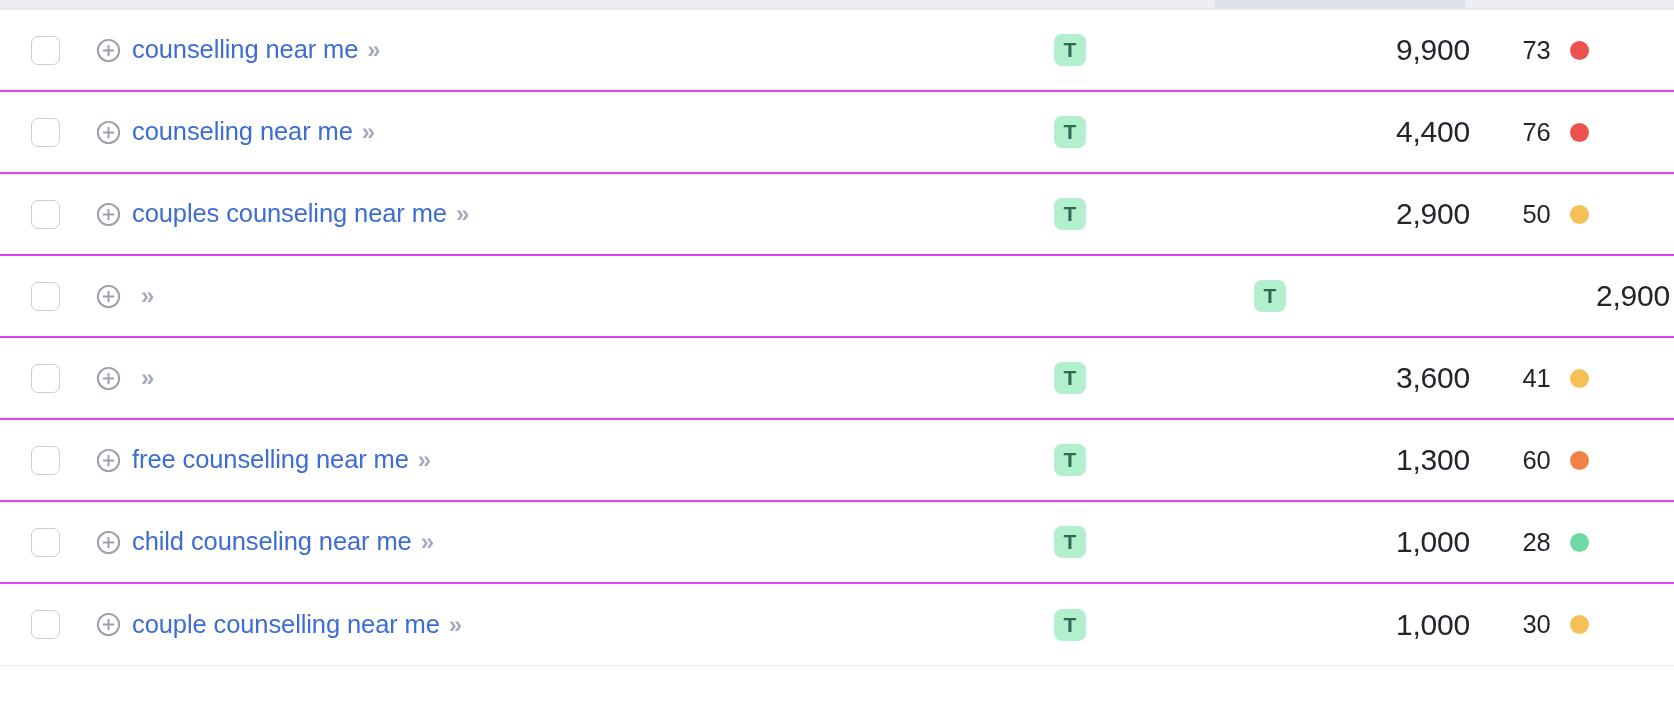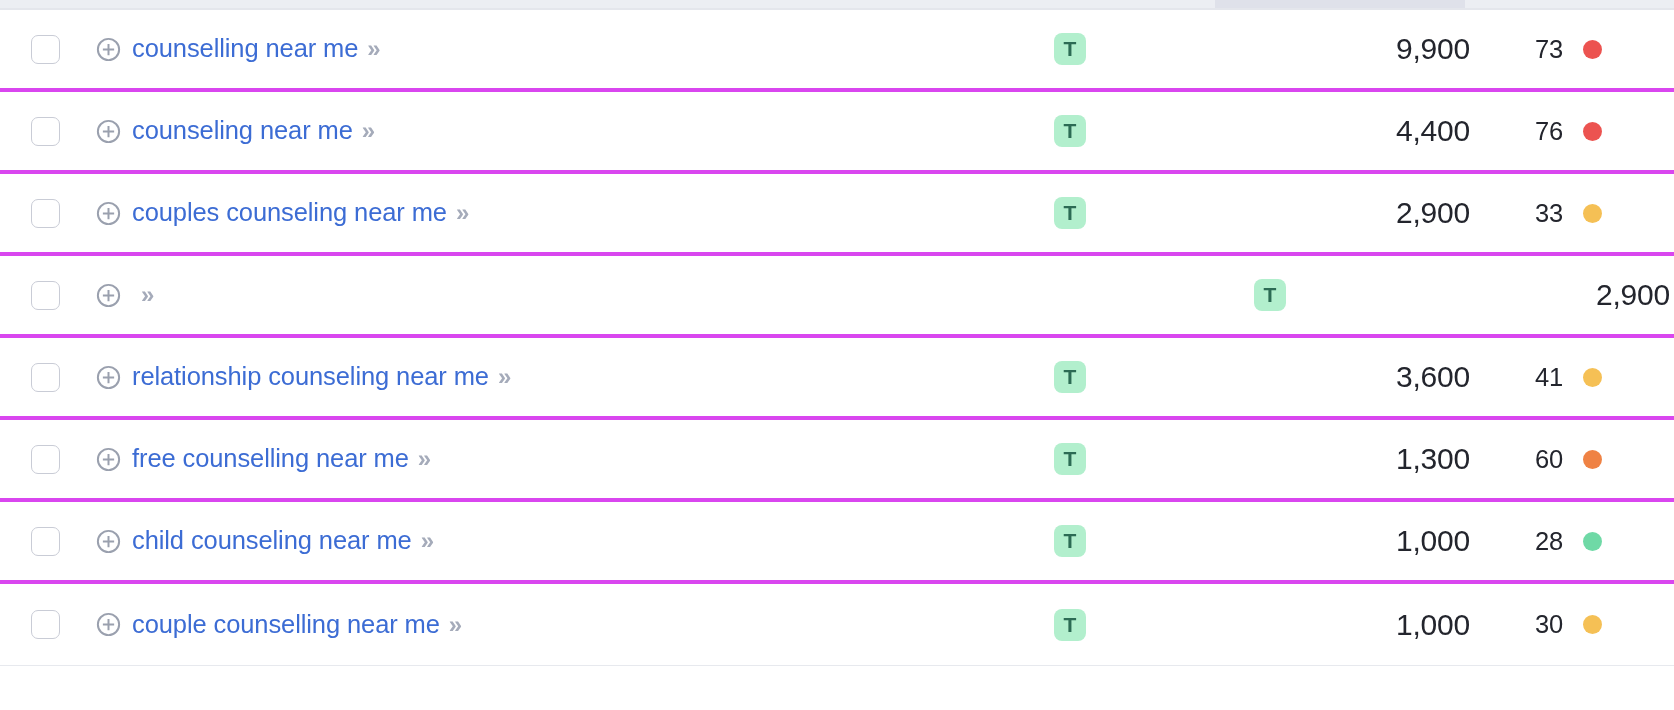--- a/index.html
+++ b/index.html
@@ -73,21 +73,21 @@
     top: 10px;
     left: 0;
     width: 1674px;
   }
 
   .krow {
     position: relative;
     display: flex;
     align-items: center;
     height: 82px;
-    border-bottom: 4px solid #d946ef;
+    border-bottom: 2px solid #d946ef;
     box-sizing: border-box;
     background: #ffffff;
   }
   .krow:last-child {
     border-bottom: 1px solid #e7e9ee;
   }
 
   
   .cell-check {
     width: 32px;
@@ -180,22 +180,22 @@
     letter-spacing: -0.2px;
     white-space: nowrap;
   }
 
   
   .cell-difficulty {
     flex: 0 0 auto;
     width: 200px;
     display: flex;
     align-items: center;
-    justify-content: flex-end;
-    padding-right: 72px;
+    justify-content: center;
+    padding-right: 36px;
     box-sizing: border-box;
   }
   .kd-value {
     font-size: 25.5px;
     color: #23252d;
     letter-spacing: -0.2px;
     white-space: nowrap;
   }
   .kd-dot {
     width: 19px;
@@ -270,21 +270,21 @@
         <path d="M12 6.6 L12 17.4 M6.6 12 L17.4 12" stroke="#9aa0ae" stroke-width="1.9" stroke-linecap="butt"></path>
       </svg>
       <a class="kw-link" href="#">couples counseling near me</a>
       <span class="kw-chevrons">»</span>
     </div>
     <div class="cell-intent">
       <div class="intent-badge">T</div>
     </div>
     <div class="cell-volume">2,900</div>
     <div class="cell-difficulty">
-      <span class="kd-value">33</span>
+      <span class="kd-value">50</span>
       <span class="kd-dot" style="background-color: rgb(245, 192, 85);"></span>
     </div>
   </div>
       <div class="krow">
     <div class="cell-check">
       <div class="checkbox"></div>
     </div>
     <div class="cell-keyword">
       <svg class="plus-icon" viewBox="0 0 24 24" aria-hidden="true">
         <circle cx="12" cy="12" r="10.2" fill="none" stroke="#9aa0ae" stroke-width="1.9"></circle>
@@ -299,21 +299,20 @@
   </div>
       <div class="krow">
     <div class="cell-check">
       <div class="checkbox"></div>
     </div>
     <div class="cell-keyword">
       <svg class="plus-icon" viewBox="0 0 24 24" aria-hidden="true">
         <circle cx="12" cy="12" r="10.2" fill="none" stroke="#9aa0ae" stroke-width="1.9"></circle>
         <path d="M12 6.6 L12 17.4 M6.6 12 L17.4 12" stroke="#9aa0ae" stroke-width="1.9" stroke-linecap="butt"></path>
       </svg>
-      <a class="kw-link" href="#">relationship counseling near me</a>
       <span class="kw-chevrons">»</span>
     </div>
     <div class="cell-intent">
       <div class="intent-badge">T</div>
     </div>
     <div class="cell-volume">3,600</div>
     <div class="cell-difficulty">
       <span class="kd-value">41</span>
       <span class="kd-dot" style="background-color: rgb(245, 192, 85);"></span>
     </div>

